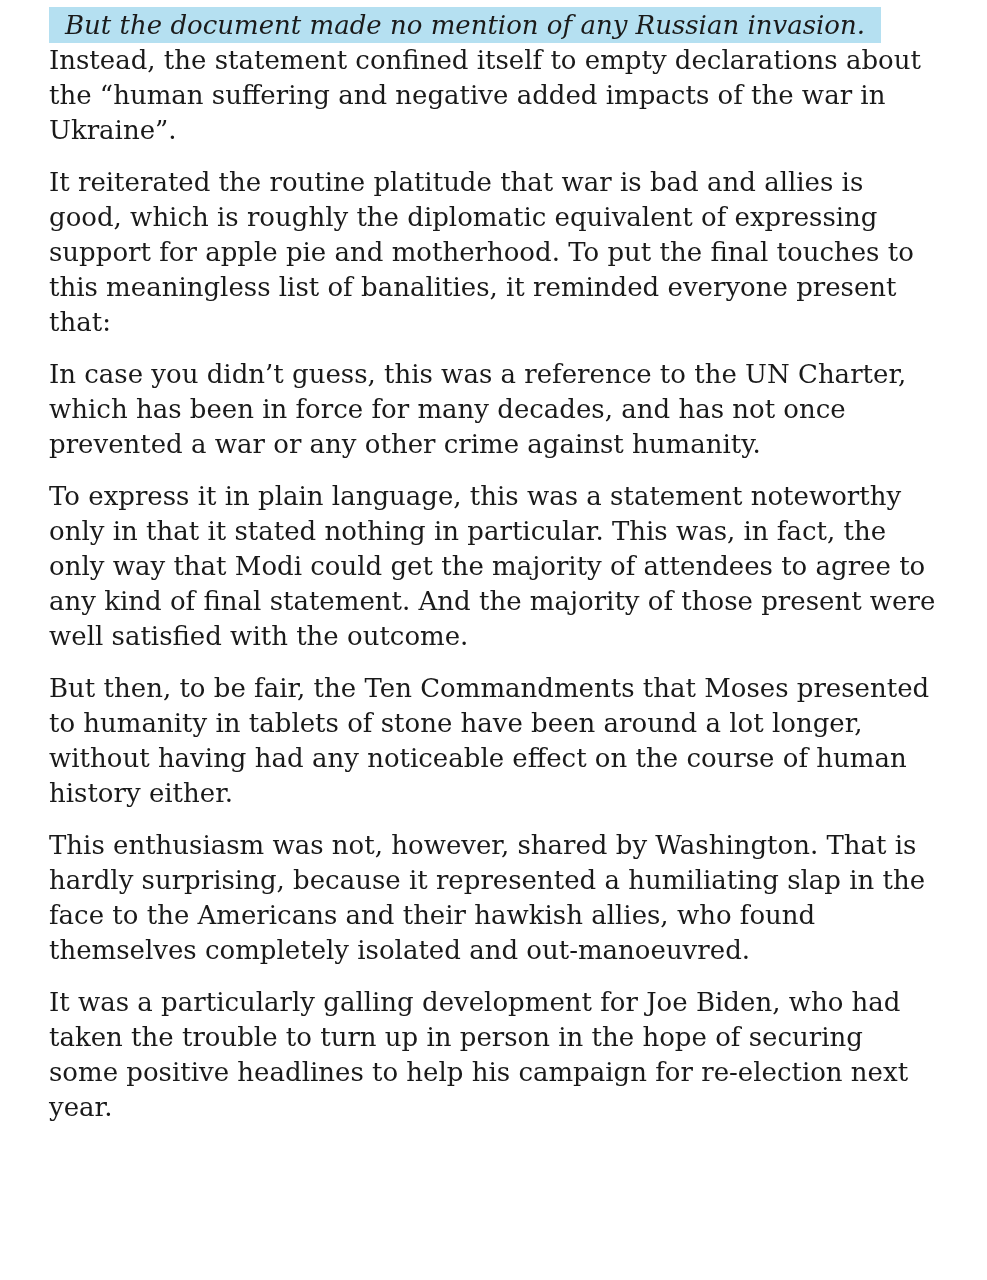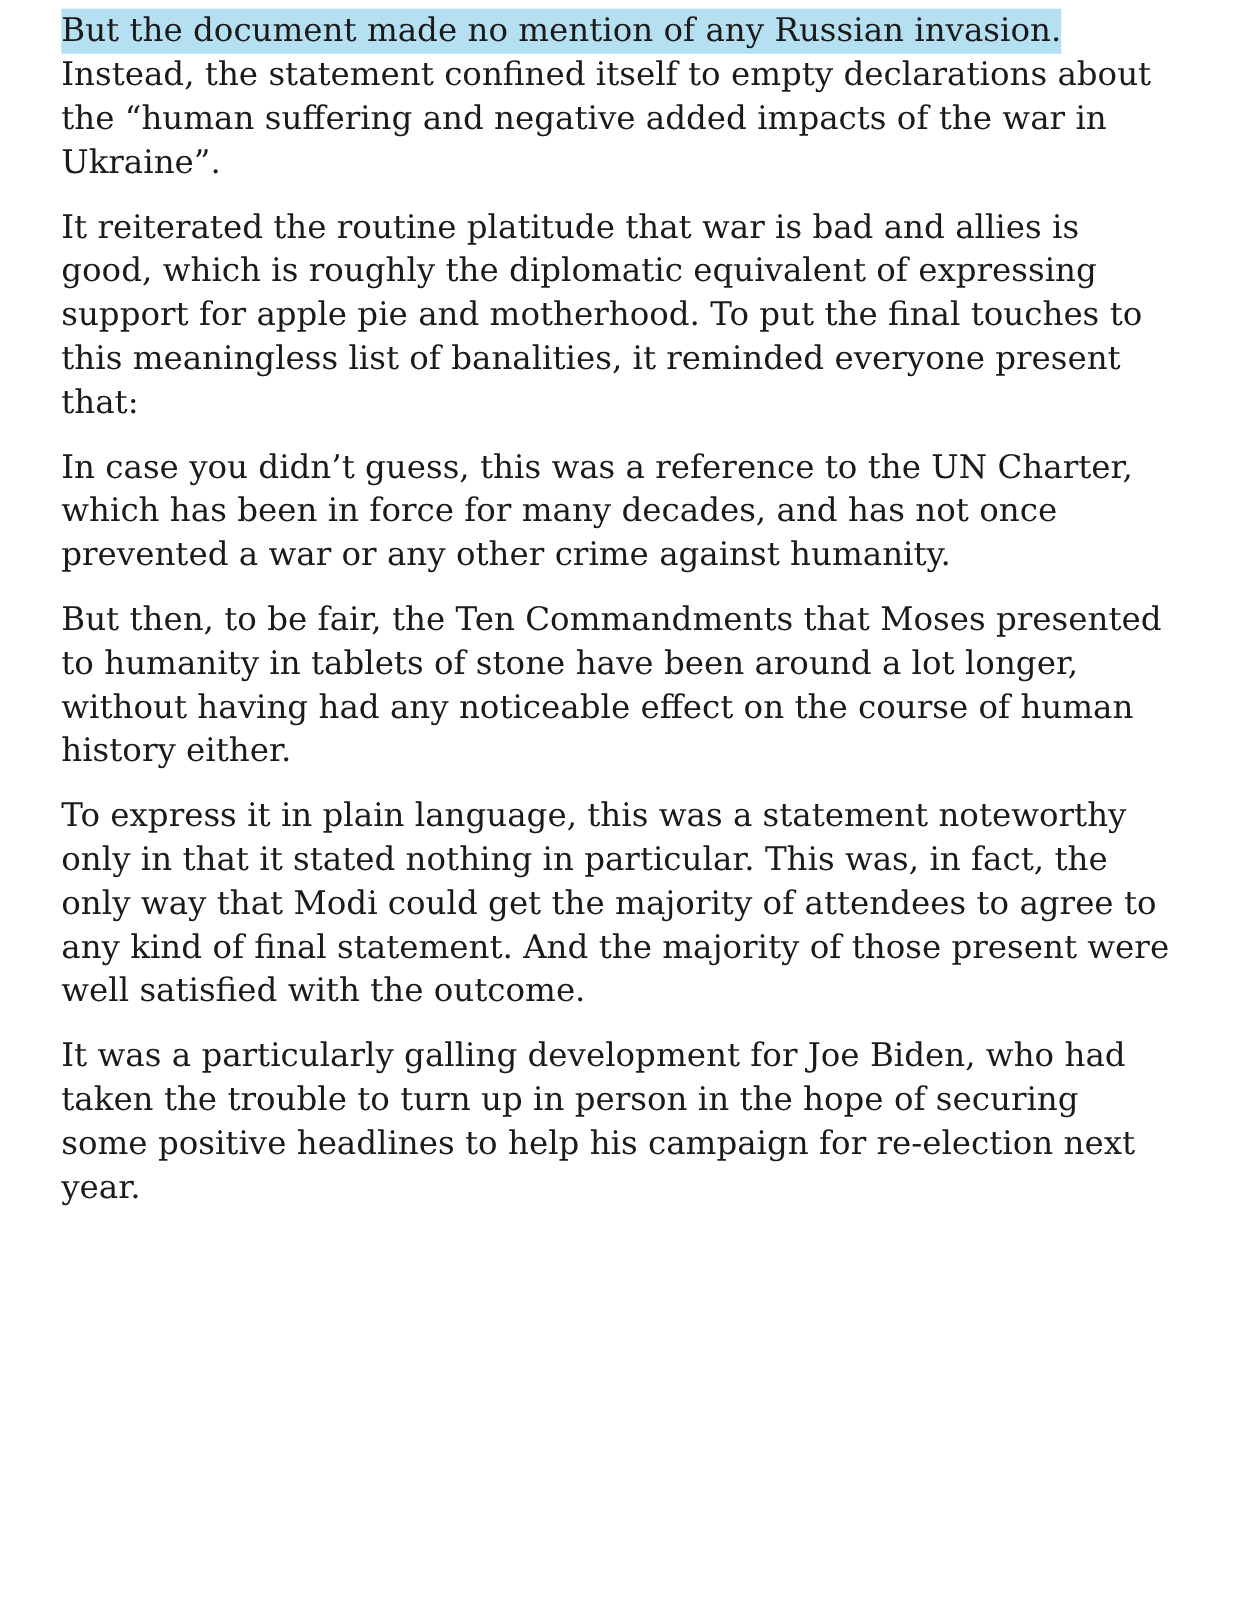--- a/index.html
+++ b/index.html
@@ -18,31 +18,33 @@
     background: #ffffff;
   }
   .article p {
     margin: 0 0 17px 0;
   }
   .article p:last-child {
     margin-bottom: 0;
   }
   .hl {
     background-color: #b5e0f1;
-    padding: 3px 0;
+    padding: 3px 16px;
     box-decoration-break: clone;
+    font-style: italic;
     -webkit-box-decoration-break: clone;
   }
 </style>
 </head>
 <body>
 
 <div class="article">
   <p>
     <span class="hl">But the document made no mention of any Russian invasion. </span><span>Instead, the statement confined itself to empty declarations about the “human suffering and negative added impacts of the war in Ukraine”.</span>
   </p>
   <p>It reiterated the routine platitude that war is bad and allies is good, which is roughly the diplomatic equivalent of expressing support for apple pie and motherhood. To put the final touches to this meaningless list of banalities, it reminded everyone present that:</p>
   <p>In case you didn’t guess, this was a reference to the UN Charter, which has been in force for many decades, and has not once prevented a war or any other crime against humanity.</p>
+  <p>To express it in plain language, this was a statement noteworthy only in that it stated nothing in particular. This was, in fact, the only way that Modi could get the majority of attendees to agree to any kind of final statement. And the majority of those present were well satisfied with the outcome.</p>
   <p>But then, to be fair, the Ten Commandments that Moses presented to humanity in tablets of stone have been around a lot longer, without having had any noticeable effect on the course of human history either.</p>
-  <p>To express it in plain language, this was a statement noteworthy only in that it stated nothing in particular. This was, in fact, the only way that Modi could get the majority of attendees to agree to any kind of final statement. And the majority of those present were well satisfied with the outcome.</p>
+  <p>This enthusiasm was not, however, shared by Washington. That is hardly surprising, because it represented a humiliating slap in the face to the Americans and their hawkish allies, who found themselves completely isolated and out-manoeuvred.</p>
   <p>It was a particularly galling development for Joe Biden, who had taken the trouble to turn up in person in the hope of securing some positive headlines to help his campaign for re-election next year.</p>
 
 </div>
 
 </body></html>

